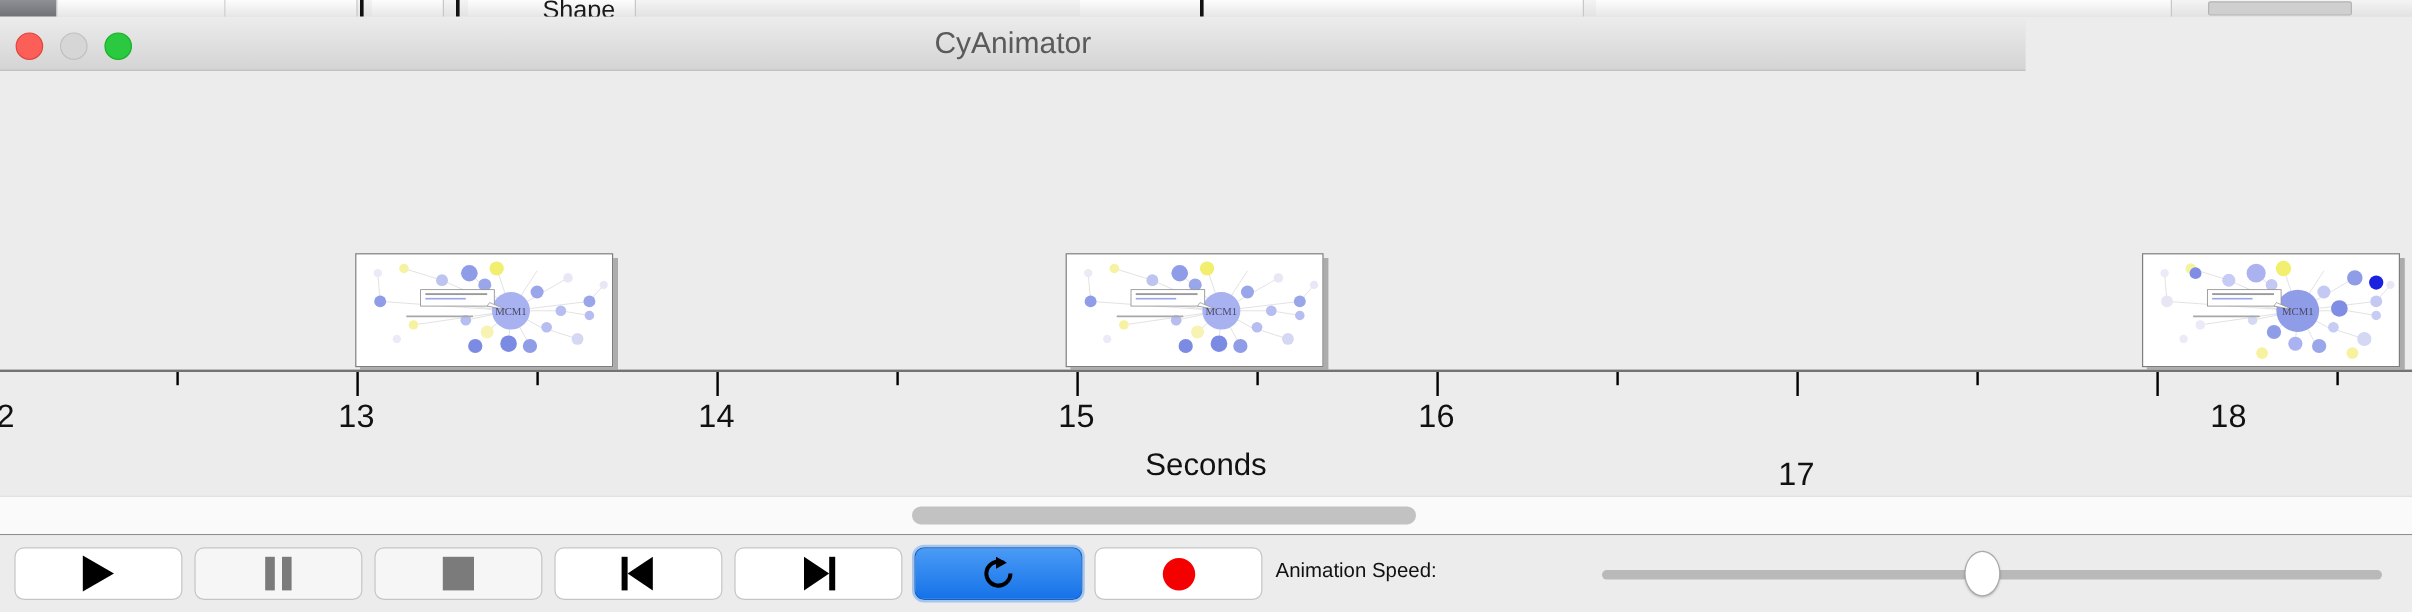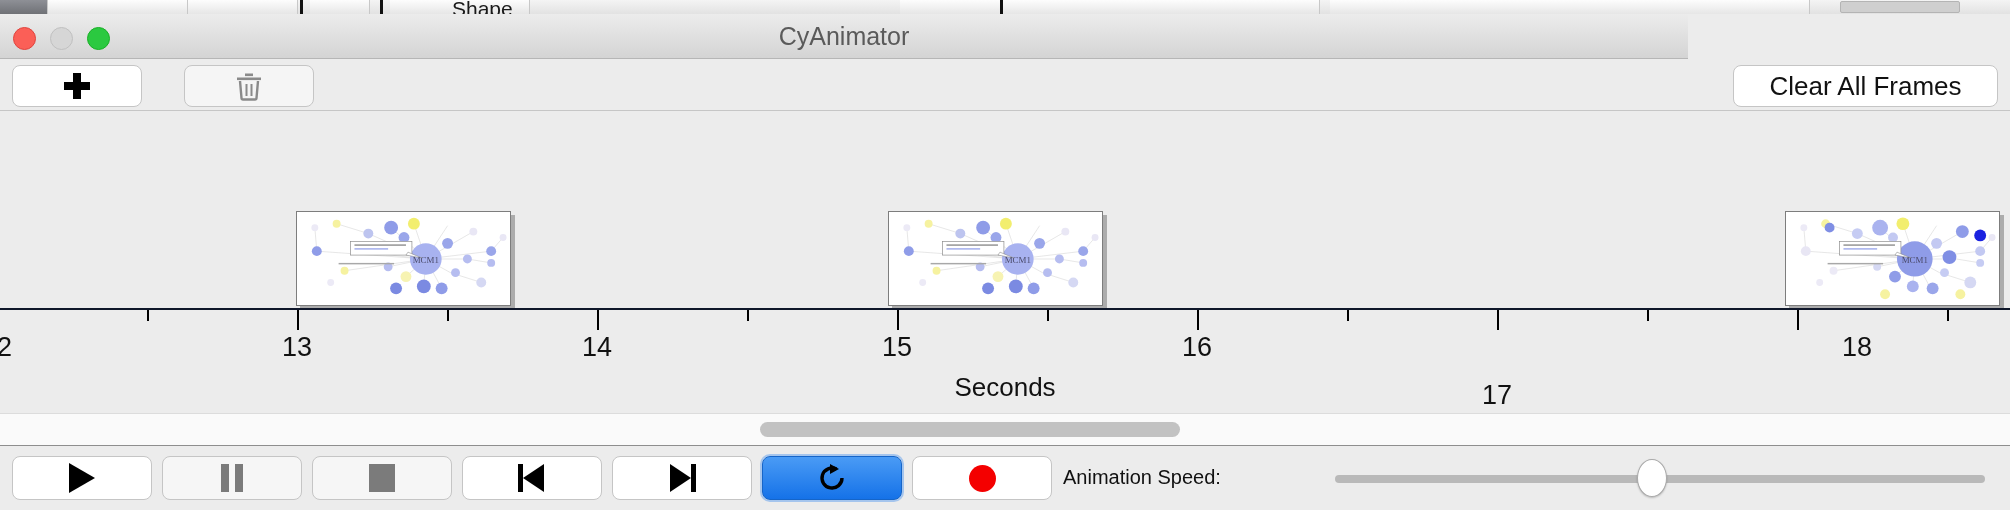--- a/index.html
+++ b/index.html
@@ -112,21 +112,21 @@
   }
   .plus-icon::before { left: 9px; top: 0; width: 8px; height: 26px; }
   .plus-icon::after  { left: 0; top: 9px; width: 26px; height: 8px; }
 
   
   .timeline {
     position: absolute;
     left: 0; top: 111px;
     width: 2010px; height: 199px;
     background: #ececec;
-    border-bottom: 2px solid #0f172a;
+    border-bottom: 2px solid #737373;
     overflow: hidden;
   }
   .frame {
     position: absolute;
     bottom: 2px;
     width: 215px; height: 95px;
     background: #fff;
     border: 1px solid #7d7d7d;
     box-shadow: 4px 4px 0 rgba(120,120,120,0.55);
     overflow: hidden;
@@ -239,21 +239,21 @@
     width:0; height:0;
     border-left: 21px solid #000;
     border-top: 14px solid transparent;
     border-bottom: 14px solid transparent;
   }
   .ico-record { width: 27px; height: 27px; border-radius: 50%; background: #f40000; }
 
   .speed-label {
     position: absolute;
     left: 1063px; top: 20px;
-    font-size: 20px;
+    font-size: 17px;
     color: #111;
     white-space: nowrap;
     font-family: "Liberation Sans", sans-serif;
   }
 
   .slider {
     position: absolute;
     left: 1335px; top: 26px;
     width: 650px; height: 12px;
   }
@@ -294,35 +294,20 @@
     <div class="bg-scroll" style="left:1840px;width:120px;"></div>
   </div>
 
   <div class="titlebar">
     <div class="traffic close"></div>
     <div class="traffic min"></div>
     <div class="traffic max"></div>
     <div class="window-title">CyAnimator</div>
   </div>
 
-  <div class="toolbar">
-    <div class="tbtn add enabled">
-      <span class="plus-icon"></span>
-    </div>
-    <div class="tbtn del disabled">
-      <svg width="30" height="32" viewBox="0 0 30 32">
-        <rect x="3" y="7.5" width="24" height="2.6" fill="#8a8a8a"></rect>
-        <rect x="11" y="3.5" width="8" height="2.6" fill="#8a8a8a"></rect>
-        <path d="M6 11 L7.5 28 Q7.6 29.5 9 29.5 L21 29.5 Q22.4 29.5 22.5 28 L24 11" fill="none" stroke="#8a8a8a" stroke-width="2.4"></path>
-        <rect x="11.5" y="14" width="2" height="12" fill="#8a8a8a"></rect>
-        <rect x="16.5" y="14" width="2" height="12" fill="#8a8a8a"></rect>
-      </svg>
-    </div>
-    <div class="tbtn clear enabled">Clear All Frames</div>
-  </div>
 
   <div class="timeline">
 
     <div class="frame" style="left:296px;">
       <svg viewBox="0 0 215 95" preserveAspectRatio="none">
         <g stroke="#c9c9c9" stroke-width="0.45" fill="none">
           <path d="M130 48 L72 22 M130 48 L95 16 M130 48 L60 40 M130 48 L118 12 M130 48 L152 14
                    M130 48 L178 20 M130 48 L196 40 M130 48 L172 48 M130 48 L155 62 M130 48 L110 66
                    M130 48 L128 76 M130 48 L146 78 M130 48 L92 56 M130 48 L48 60 M130 48 L20 40
                    M20 40 L18 16 M72 22 L40 12 M196 40 L208 26 M172 48 L196 52 M155 62 L186 72"></path>

